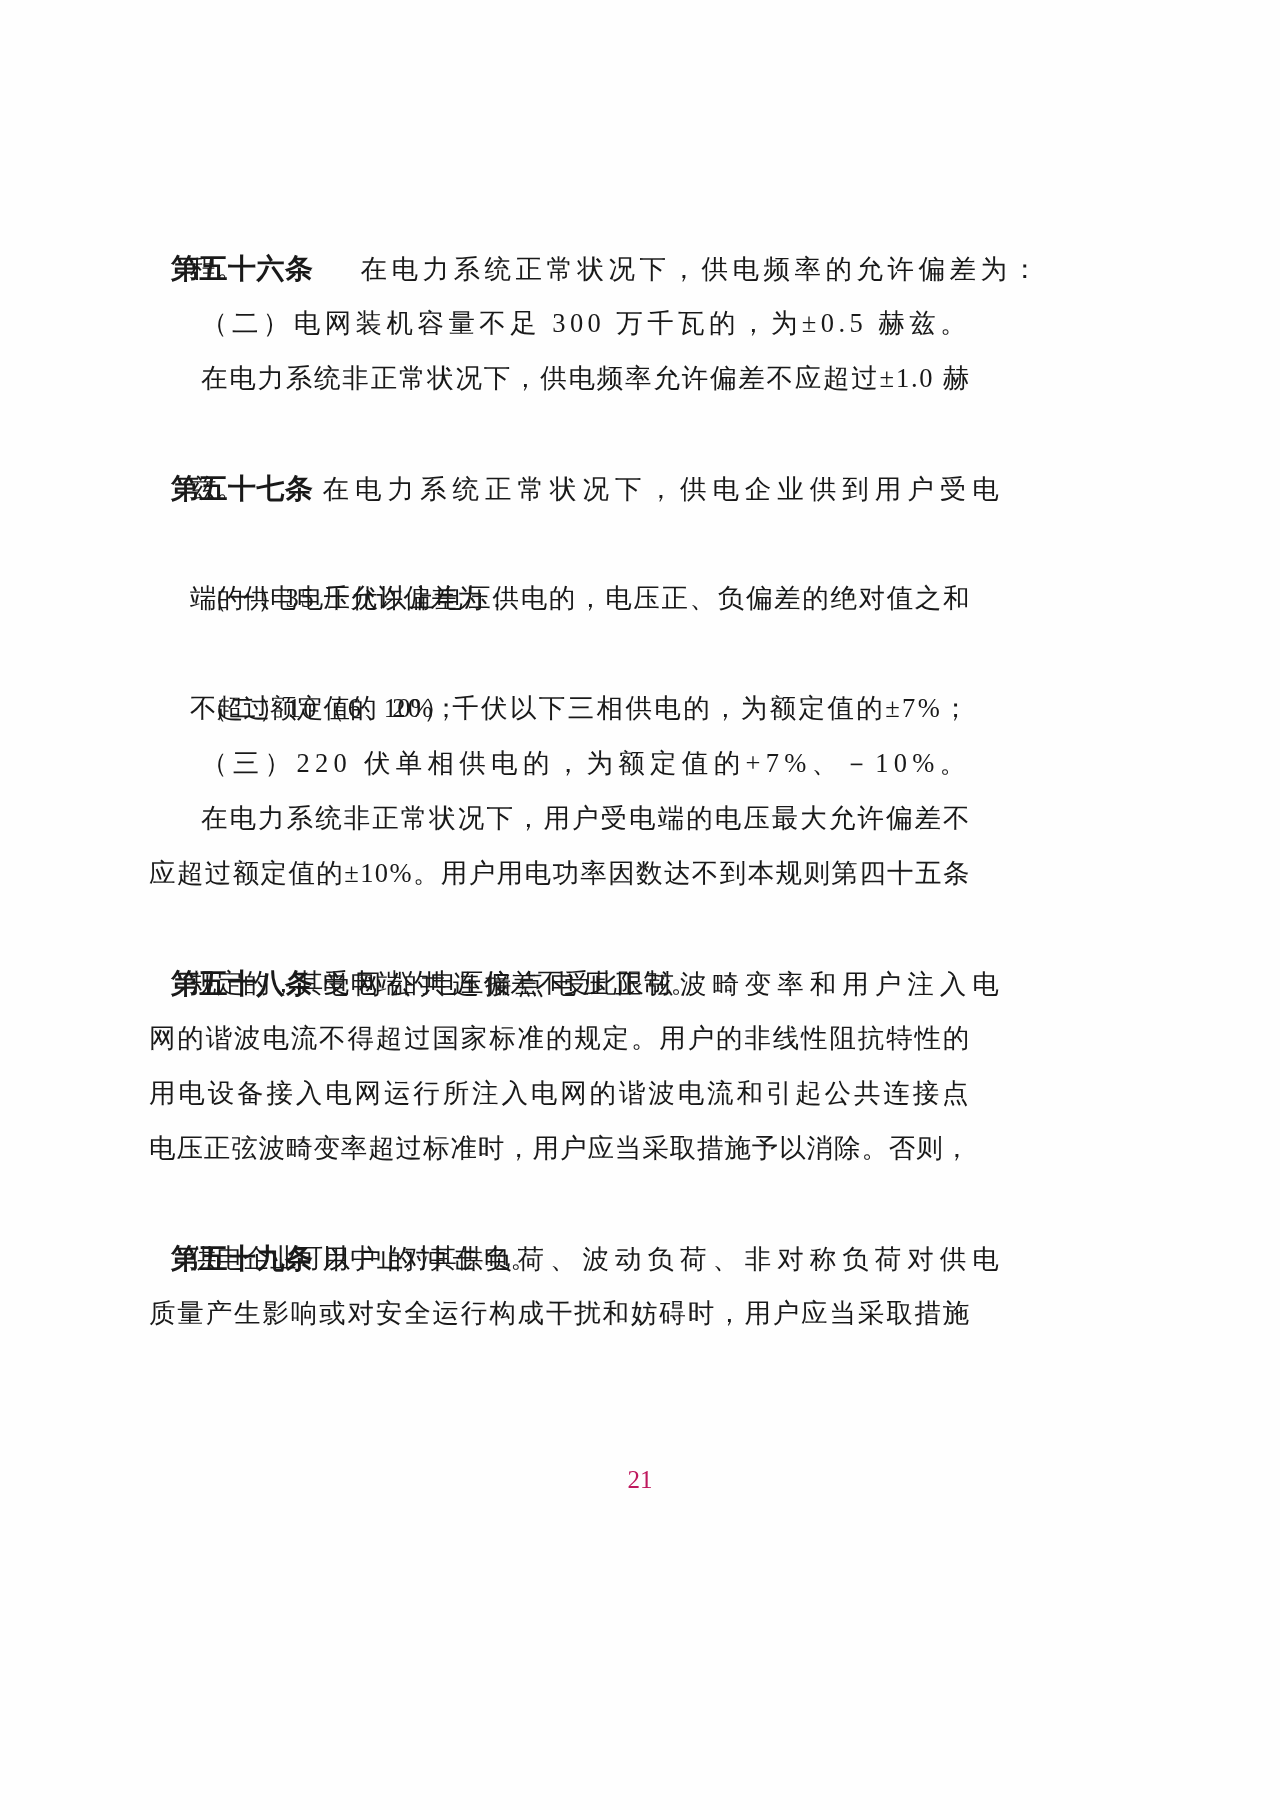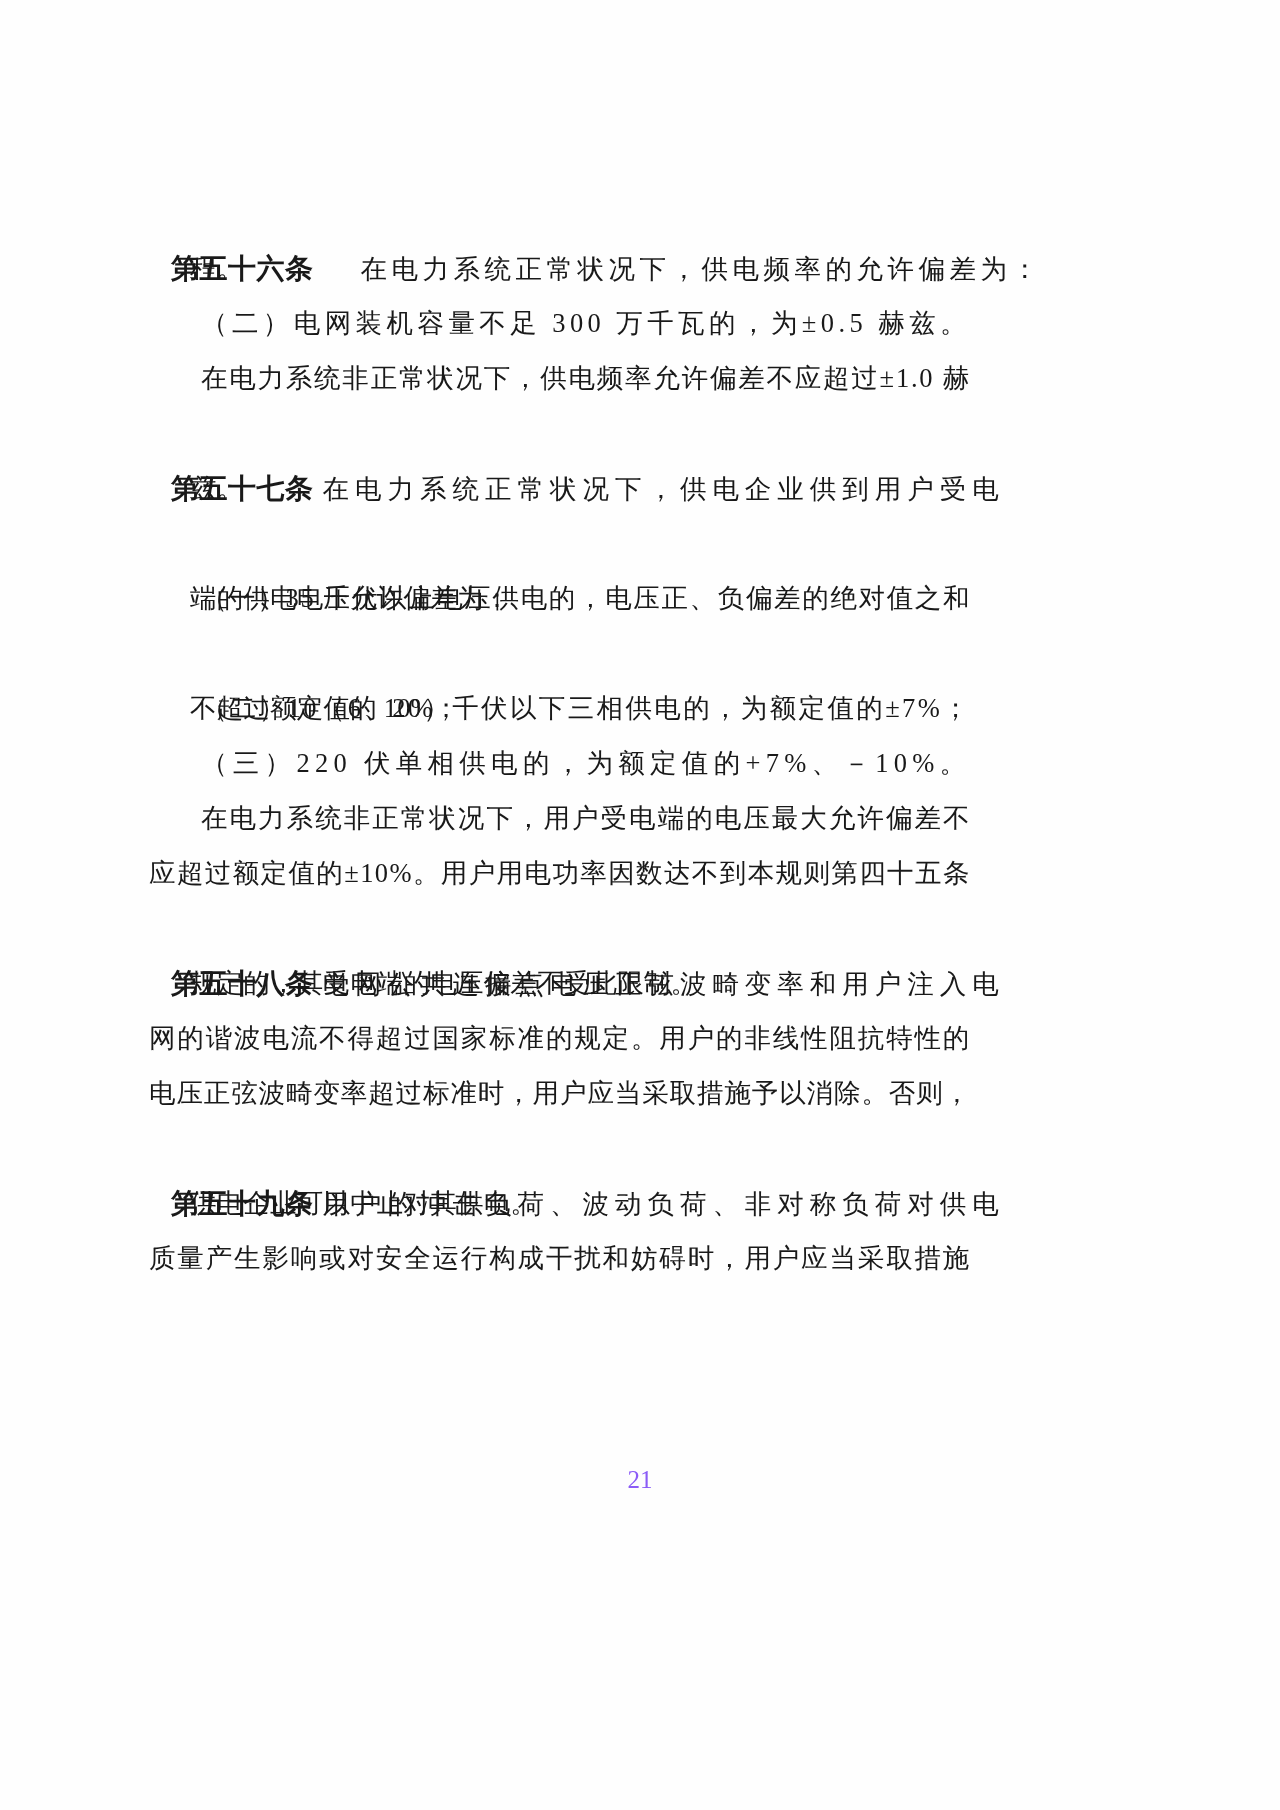--- a/index.html
+++ b/index.html
@@ -71,21 +71,21 @@
   }
 
   .pagenum {
     position: absolute;
     left: 0;
     top: 1466px;
     width: 1280px;
     text-align: center;
     font-family: "Liberation Serif", "DejaVu Serif", serif;
     font-size: 25px;
-    color: #8b5cf6;
+    color: #be185d;
   }
 </style>
 </head>
 <body>
 
 <div class="page">
 
   <div class="content">
 
     <div class="line">
@@ -146,20 +146,23 @@
     </div>
 
     <div class="line just">
       <span class="ch"><span class="art">第五十八条</span><span class="gap"></span><span style="letter-spacing: 5.99033px;">电网公共连接点电压正弦波畸变率和用户注入电</span></span>
     </div>
 
     <div class="line just">
       <span class="ch"><span style="letter-spacing: 1.85129px;">网的谐波电流不得超过国家标准的规定。用户的非线性阻抗特性的</span></span>
     </div>
 
+    <div class="line just">
+      <span class="ch"><span style="letter-spacing: 2.87109px;">用电设备接入电网运行所注入电网的谐波电流和引起公共连接点</span></span>
+    </div>
 
     <div class="line just">
       <span class="ch"><span style="letter-spacing: 0.9px; text-align: right;">电压正弦波畸变率超过标准时，用户应当采取措施予以消除。否则，</span></span>
     </div>
 
     <div class="line">
       <span>供电企业可以中止对其供电。</span>
     </div>
 
     <div class="line just">

